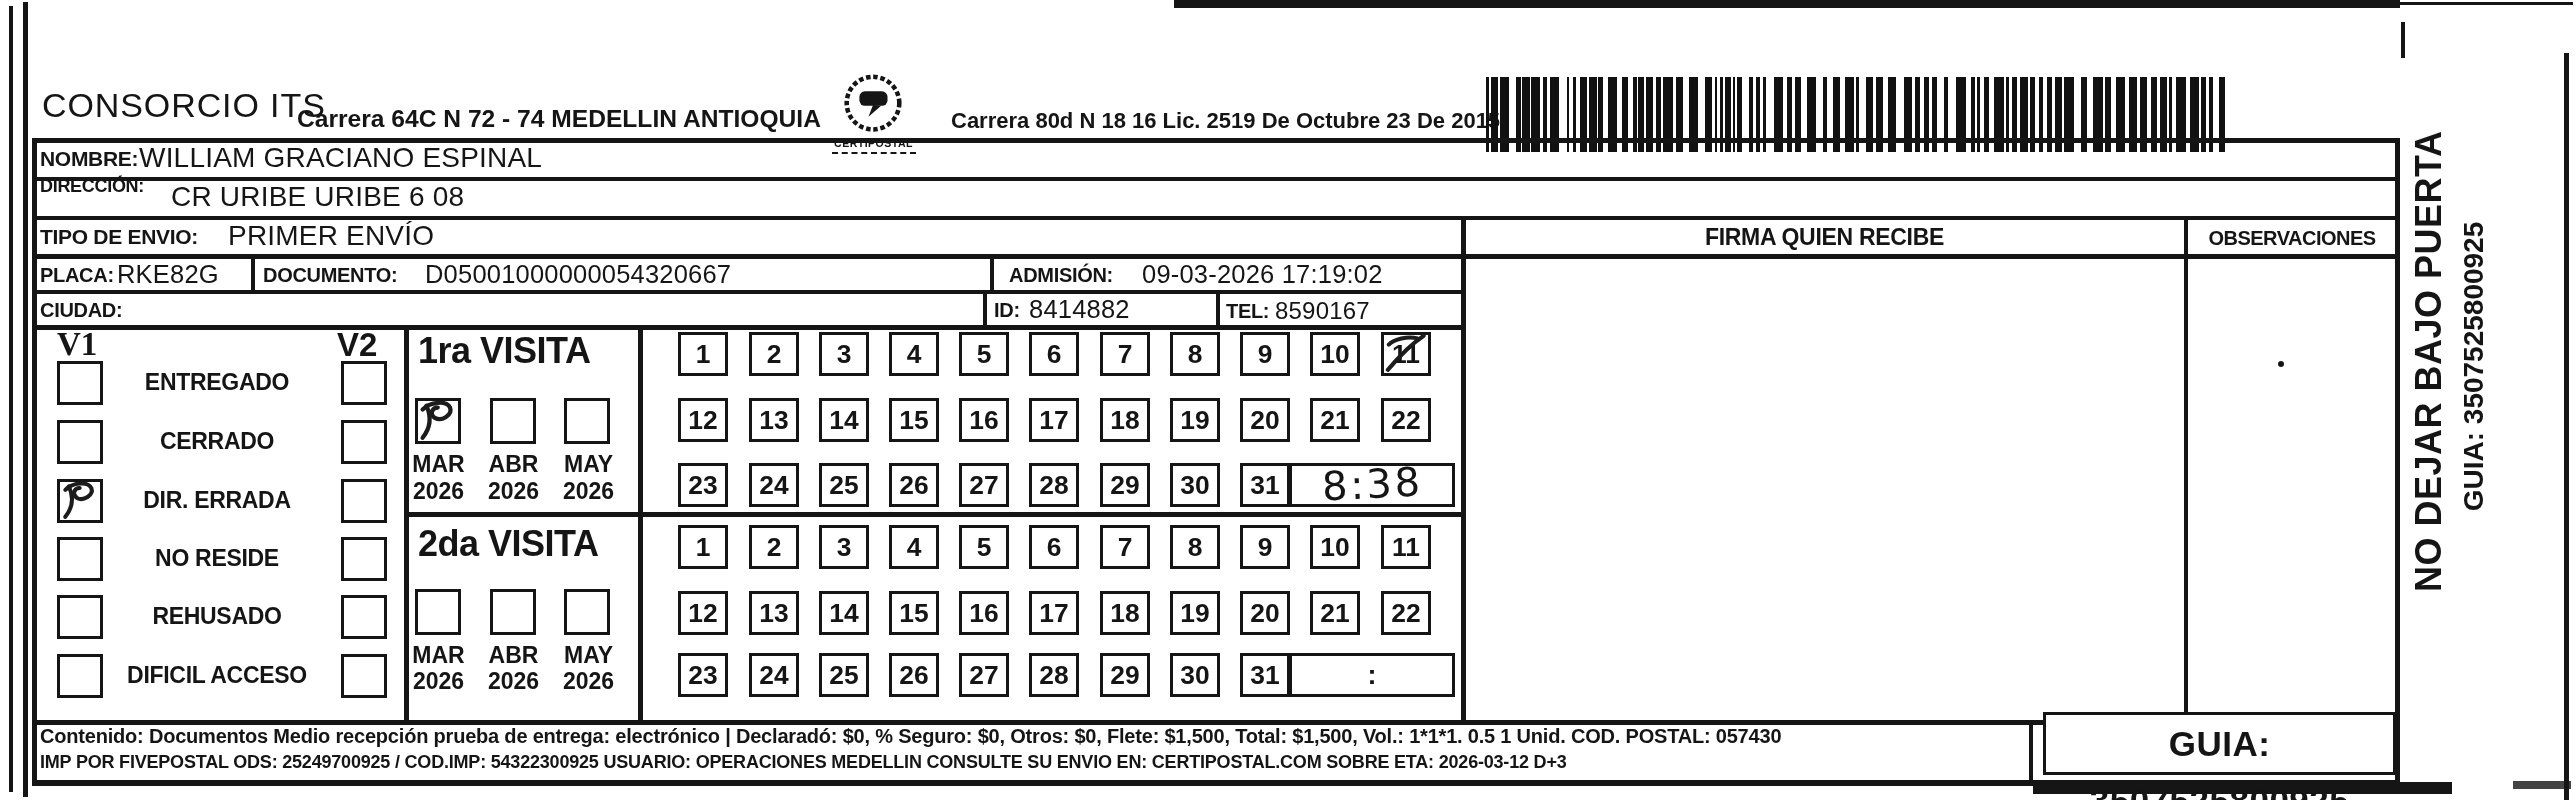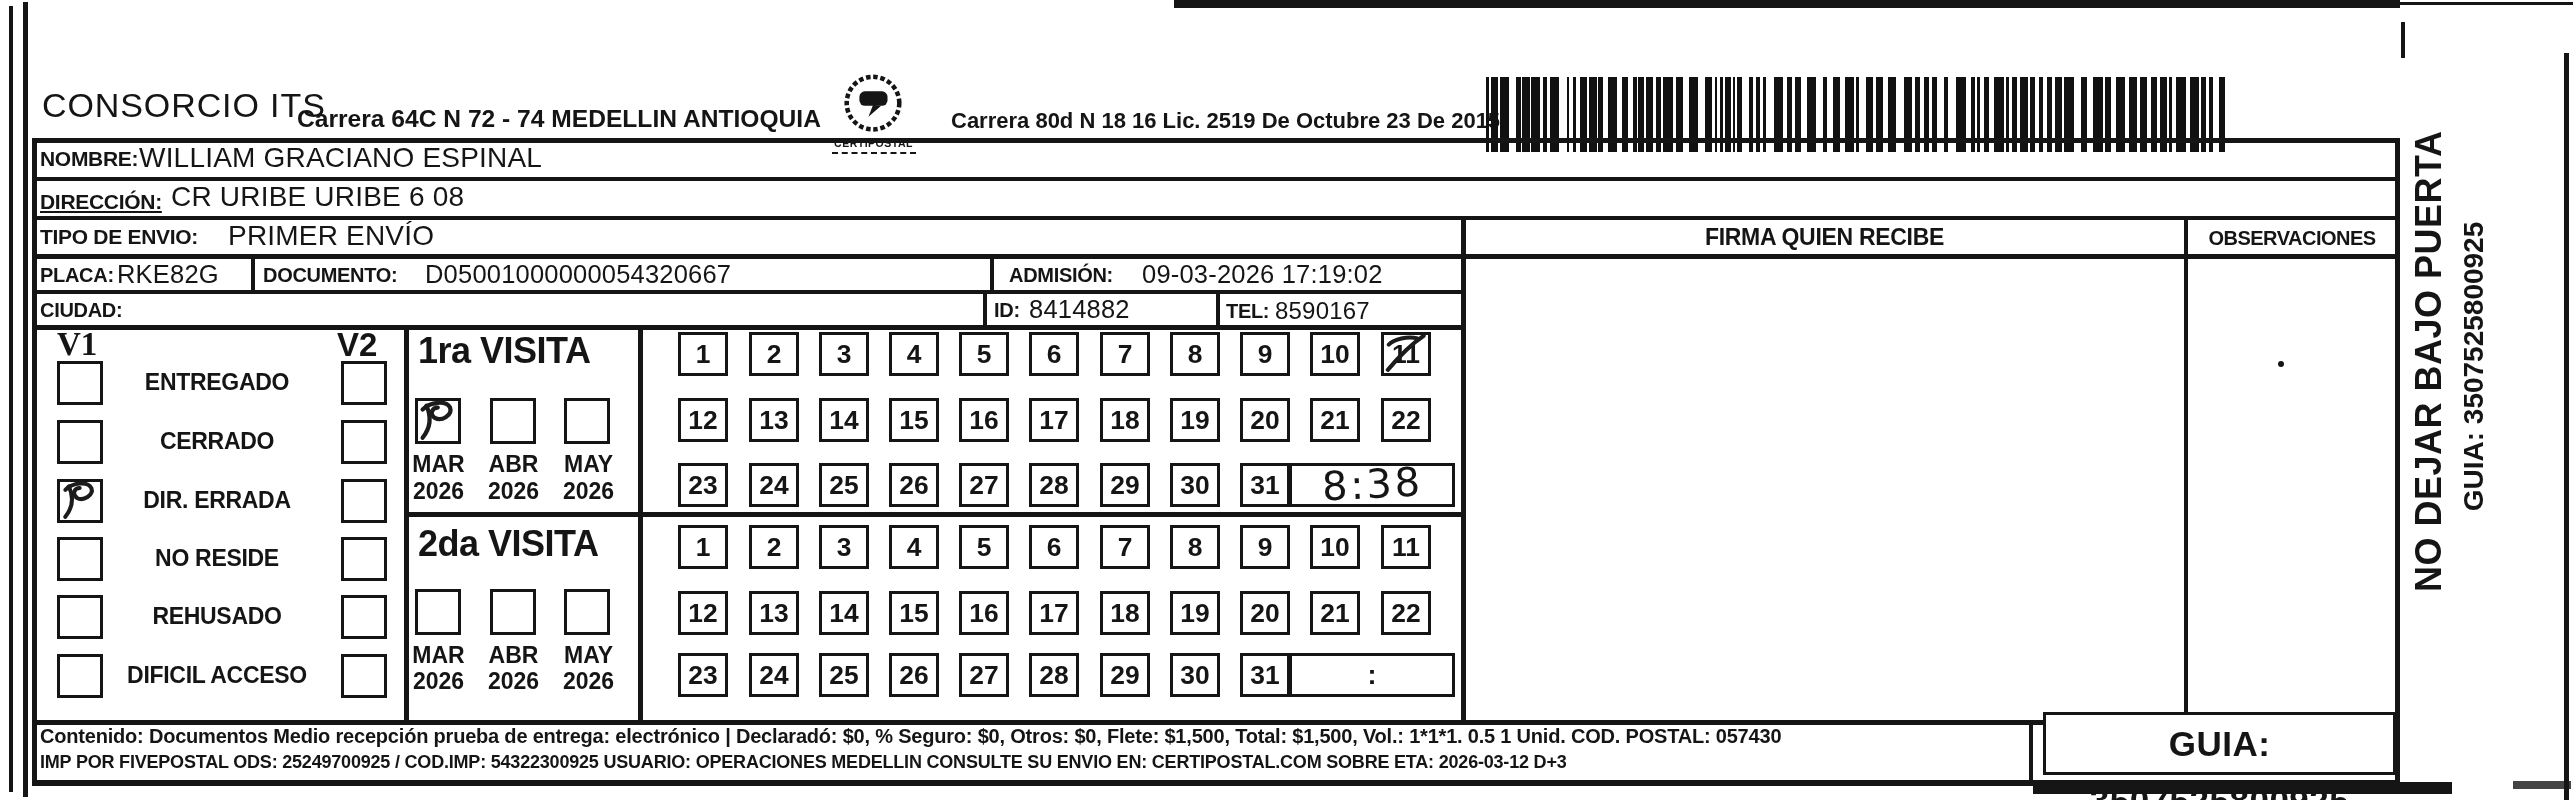--- a/index.html
+++ b/index.html
@@ -235,21 +235,21 @@
   <div class="vl" style="left:990px;top:254px;width:3.6px;height:39px;"></div>
   <div class="vl" style="left:983px;top:290px;width:3.6px;height:38px;"></div>
   <div class="vl" style="left:1216px;top:290px;width:3.6px;height:38px;"></div>
   <div class="vl" style="left:404px;top:325px;width:4.6px;height:400px;"></div>
   <div class="vl" style="left:638px;top:325px;width:4.6px;height:400px;"></div>
   <div class="vl" style="left:2029px;top:720px;width:3.6px;height:64px;"></div>
 
   <div class="flabel" style="left:40px;top:147px;font-size:21px;">NOMBRE:</div>
   <div class="fval" style="left:139px;top:142px;font-size:28px;">WILLIAM GRACIANO ESPINAL</div>
 
-  <div class="flabel" style="left:40px;top:190px;font-size:21px;text-decoration:underline;">DIRECCIÓN:</div>
+  <div class="flabel" style="left:40px;top:176px;font-size:18px;">DIRECCIÓN:</div>
   <div class="fval" style="left:171px;top:181px;font-size:28px;">CR URIBE URIBE 6 08</div>
 
   <div class="flabel" style="left:40px;top:225px;font-size:21px;">TIPO DE ENVIO:</div>
   <div class="fval" style="left:228px;top:220px;font-size:28px;">PRIMER ENVÍO</div>
 
   <div class="abs b ctr nw" style="left:1465px;top:224px;width:719px;font-size:23px;letter-spacing:-0.3px;">FIRMA QUIEN RECIBE</div>
   <div class="abs b ctr nw" style="left:2188px;top:227px;width:208px;font-size:20px;letter-spacing:-0.5px;">OBSERVACIONES</div>
 
   <div class="flabel" style="left:40px;top:264px;font-size:20px;">PLACA:</div>
   <div class="fval" style="left:117px;top:260px;font-size:25.5px;">RKE82G</div>

